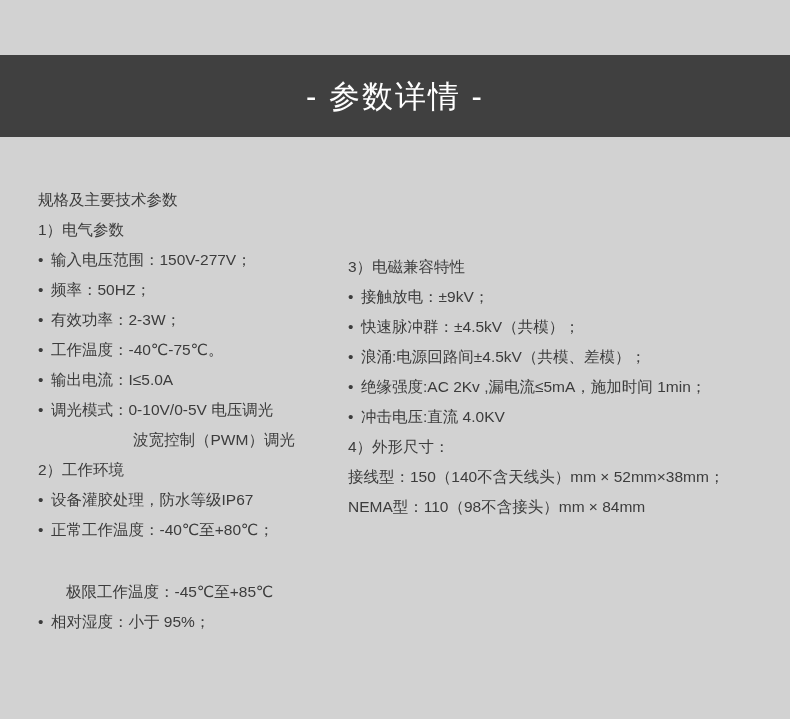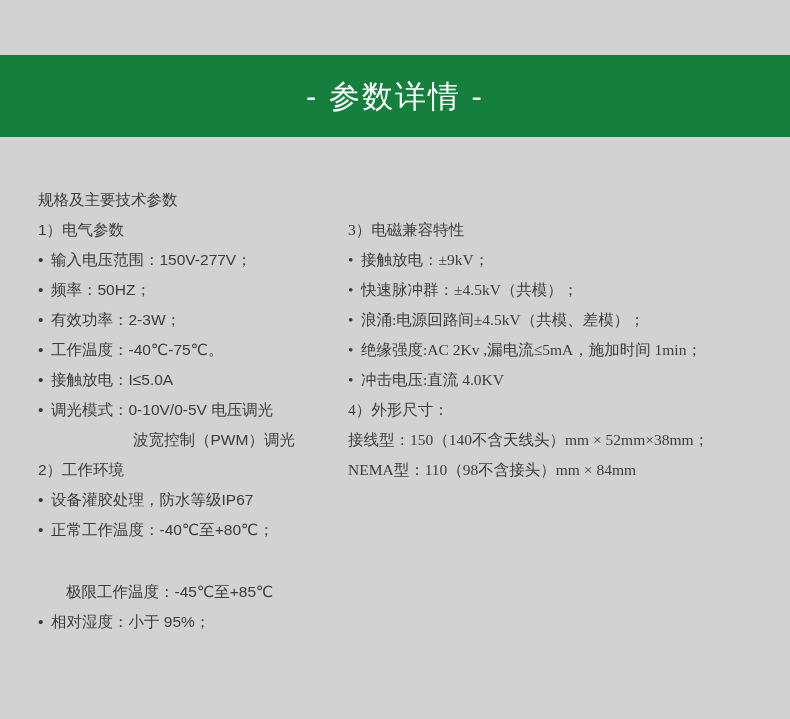--- a/index.html
+++ b/index.html
@@ -17,21 +17,21 @@
     position: relative;
   }
 
   
   .banner {
     position: absolute;
     left: 0;
     top: 55px;
     width: 790px;
     height: 82px;
-    background: #15803d;
+    background: #404040;
     display: flex;
     align-items: center;
     justify-content: center;
   }
   .banner-title {
     color: #ffffff;
     font-size: 31px;
     letter-spacing: 2px;
     font-weight: 400;
     line-height: 1;
@@ -60,21 +60,21 @@
   .line {
     height: 30px;
     line-height: 30px;
     white-space: nowrap;
     color: #3c3c3c;
     font-size: 15.5px;
   }
 
   
   .col-left  .lines { padding-top: 48px; }
-  .col-right .lines { padding-top: 78px; font-family: Liberation Serif, serif; }
+  .col-right .lines { padding-top: 115px; }
 
   .line.heading { }
   .line.bullet  { padding-left: 0; }
   .line.bullet::before {
     content: "\2022";
     display: inline-block;
     width: 13px;
     color: #3c3c3c;
   }
   .line.cont-dim   { padding-left: 95px; }
@@ -94,21 +94,21 @@
     <div class="lines">
 
       <div class="line heading">规格及主要技术参数</div>
 
       <div class="line heading">1）电气参数</div>
 
       <div class="line bullet">输入电压范围：150V-277V；</div>
       <div class="line bullet">频率：50HZ；</div>
       <div class="line bullet">有效功率：2-3W；</div>
       <div class="line bullet">工作温度：-40℃-75℃。</div>
-      <div class="line bullet">接触放电：I≤5.0A</div>
+      <div class="line bullet">输出电流：I≤5.0A</div>
       <div class="line bullet">调光模式：0-10V/0-5V 电压调光</div>
 
       <div class="line cont-dim">波宽控制（PWM）调光</div>
 
       <div class="line heading">2）工作环境</div>
 
       <div class="line bullet">设备灌胶处理，防水等级IP67</div>
       <div class="line bullet">正常工作温度：-40℃至+80℃；</div>
 
       <div class="line cont-temp">极限工作温度：-45℃至+85℃</div>

